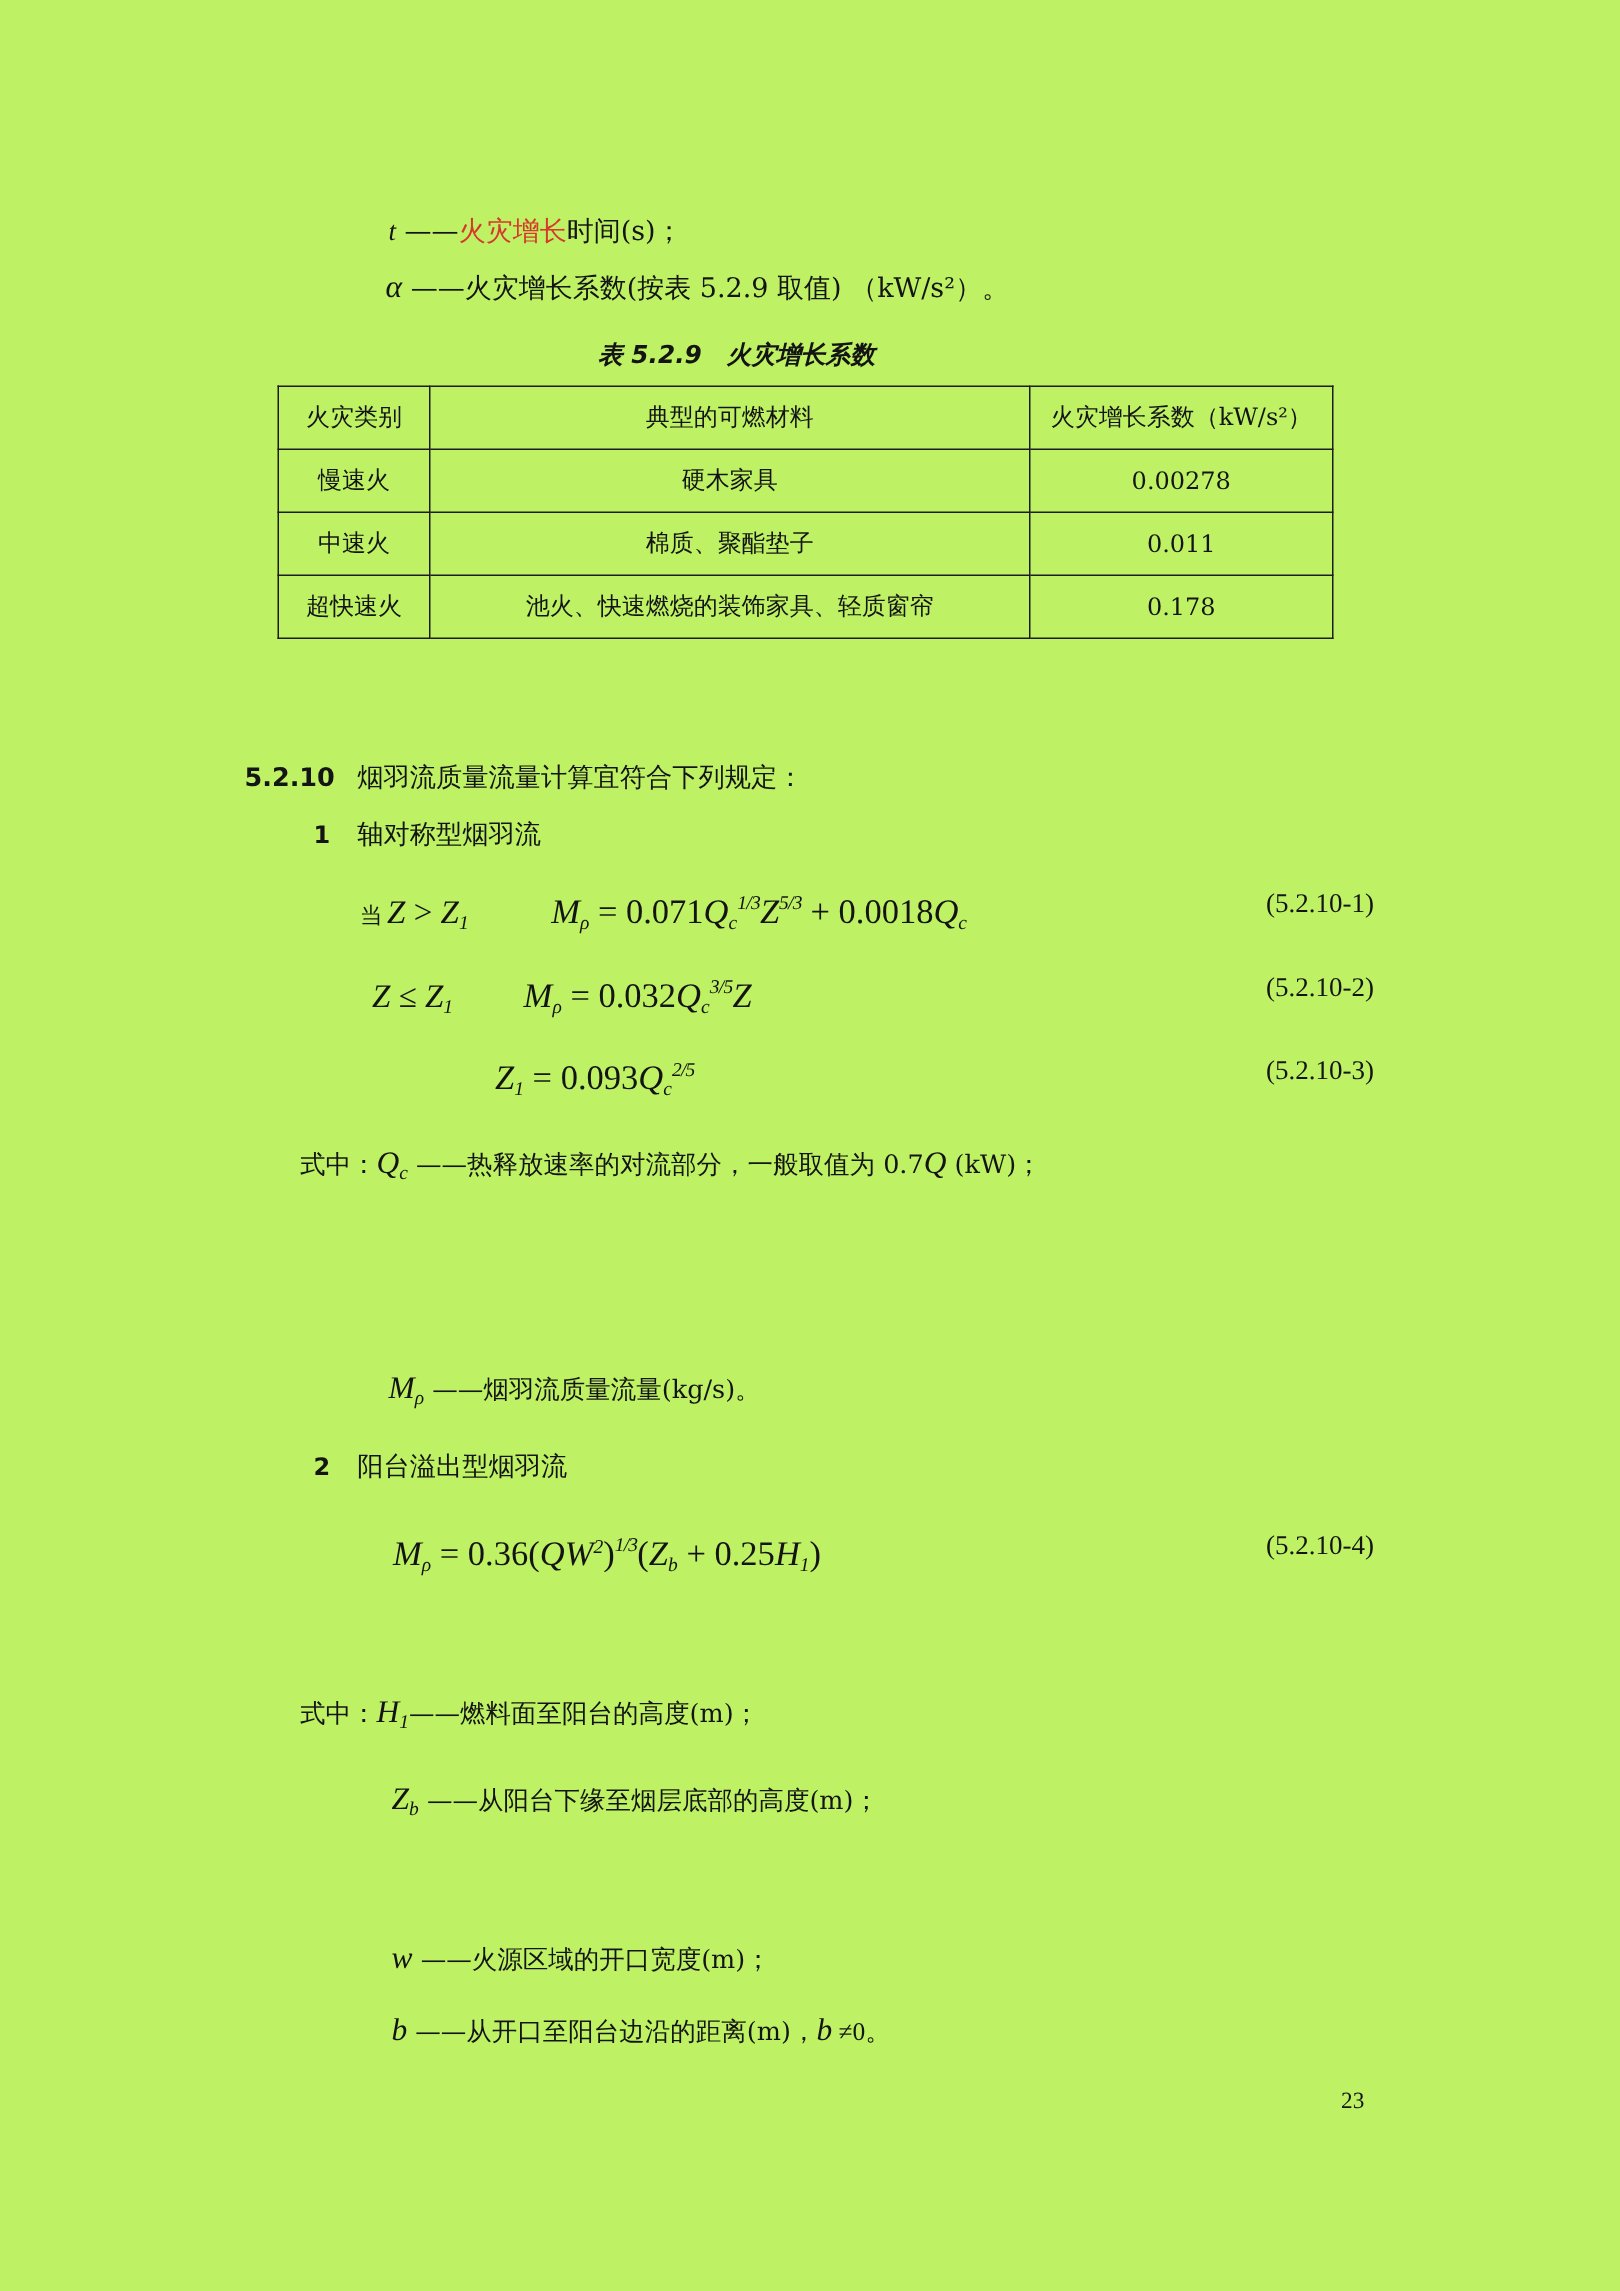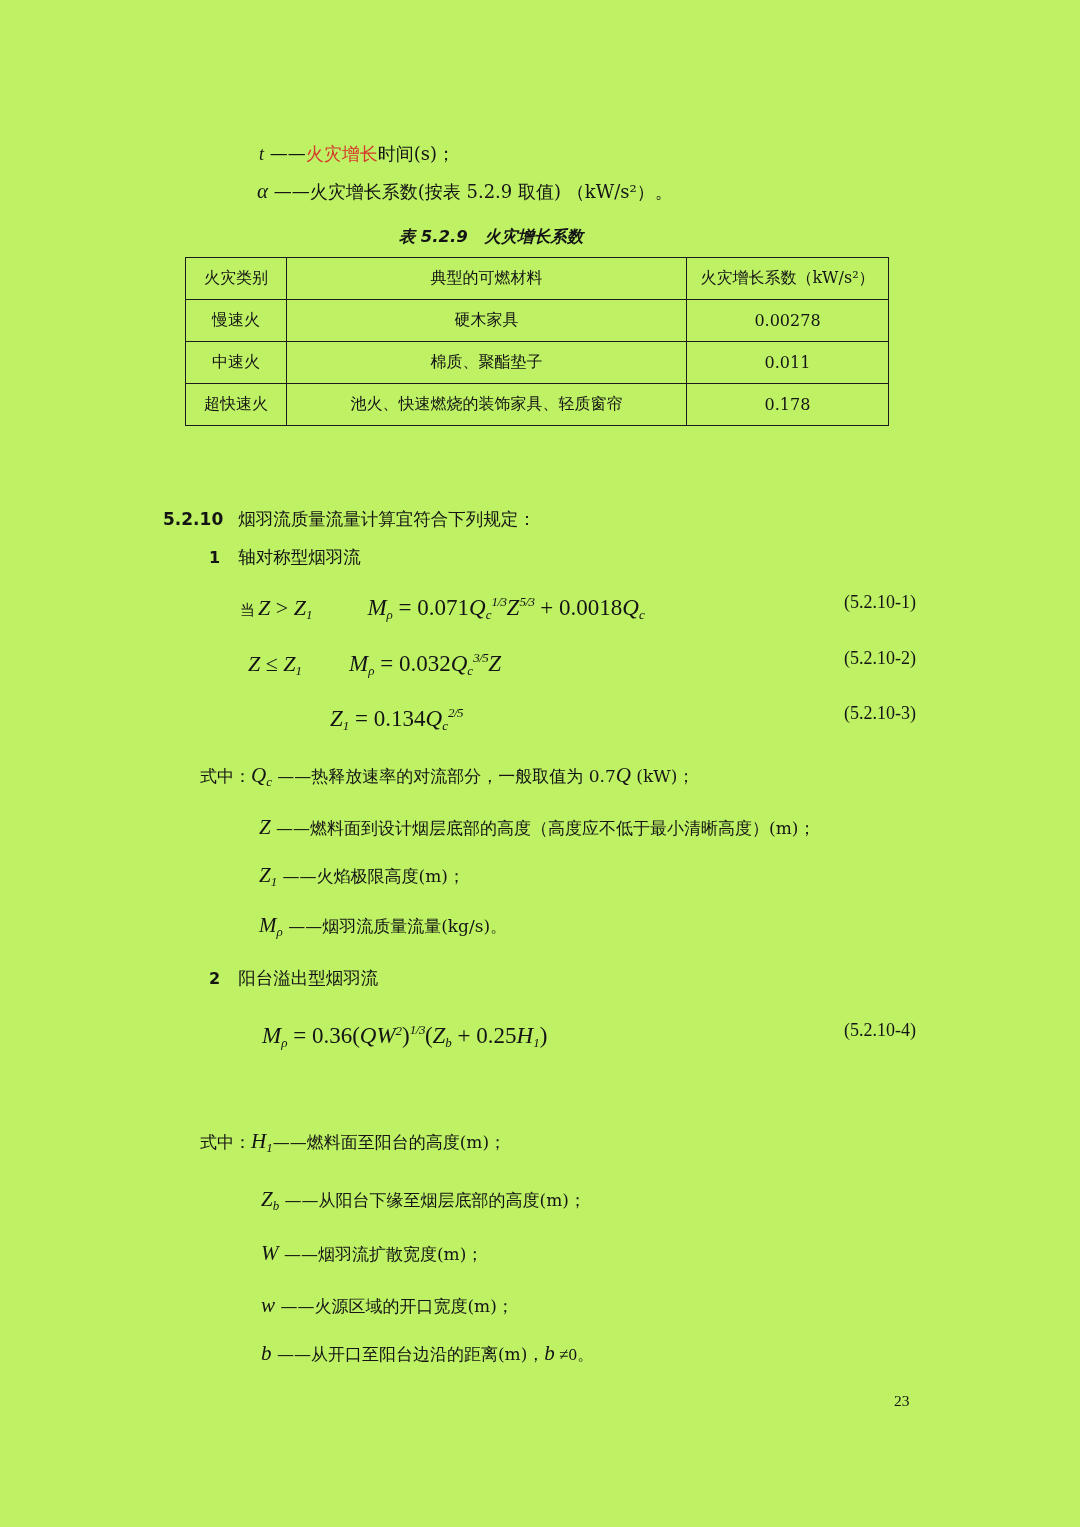--- a/index.html
+++ b/index.html
@@ -111,39 +111,36 @@
 
   <div class="f-row" style="top:580px;">
     <span class="f-cond" style="margin-left:240px;"><span class="tk-cns">当</span><span class="tk-v">Z</span><span class="tk-n"> &gt; </span><span class="tk-v">Z</span><span class="tk-sub">1</span></span><span class="f-body" style="margin-left:55px;"><span class="tk-v">M</span><span class="tk-sub">ρ</span><span class="tk-n"> = 0.071</span><span class="tk-v">Q</span><span class="tk-sub">c</span><span class="tk-sup">1/3</span><span class="tk-v">Z</span><span class="tk-sup">5/3</span><span class="tk-n"> + 0.0018</span><span class="tk-v">Q</span><span class="tk-sub">c</span></span>
     <span class="f-label">(5.2.10-1)</span>
   </div>
   <div class="f-row" style="top:636px;">
     <span class="f-cond" style="margin-left:248px;"><span class="tk-v">Z</span><span class="tk-n"> ≤ </span><span class="tk-v">Z</span><span class="tk-sub">1</span></span><span class="f-body" style="margin-left:47px;"><span class="tk-v">M</span><span class="tk-sub">ρ</span><span class="tk-n"> = 0.032</span><span class="tk-v">Q</span><span class="tk-sub">c</span><span class="tk-sup">3/5</span><span class="tk-v">Z</span></span>
     <span class="f-label">(5.2.10-2)</span>
   </div>
   <div class="f-row" style="top:691px;">
-    <span class="f-body" style="margin-left:330px;"><span class="tk-v">Z</span><span class="tk-sub">1</span><span class="tk-n"> = 0.134</span><span class="tk-v">Q</span><span class="tk-sub">c</span><span class="tk-sup">2/5</span></span>
+    <span class="f-body" style="margin-left:330px;"><span class="tk-v">Z</span><span class="tk-sub">1</span><span class="tk-n"> = 0.093</span><span class="tk-v">Q</span><span class="tk-sub">c</span><span class="tk-sup">2/5</span></span>
     <span class="f-label">(5.2.10-3)</span>
   </div>
 
   <div class="def-line" style="left:200px;top:760px;"><span class="tk-lead">式中：</span><span class="tk-vb">Q</span><span class="tk-sub">c</span><span class="tk-cn"> ——热释放速率的对流部分，一般取值为 0.7</span><span class="tk-vb">Q</span><span class="tk-cn"> (kW)；</span></div>
-  <div class="def-line" style="left:259px;top:812px;"><span class="tk-vb">Z</span><span class="tk-cn"> ——燃料面到设计烟层底部的高度（高度应不低于最小清晰高度）(m)；</span></div>
-  <div class="def-line" style="left:259px;top:860px;"><span class="tk-vb">Z</span><span class="tk-sub">1</span><span class="tk-cn"> ——火焰极限高度(m)；</span></div>
   <div class="def-line" style="left:259px;top:910px;"><span class="tk-vb">M</span><span class="tk-sub">ρ</span><span class="tk-cn"> ——烟羽流质量流量(kg/s)。</span></div>
 
   <div class="item-heading" style="left:209px;top:966px;">
     <span class="item-num">2</span><span class="tk-cn">阳台溢出型烟羽流</span>
   </div>
 
   <div class="f-row" style="top:1008px;">
     <span class="f-body" style="margin-left:262px;"><span class="tk-v">M</span><span class="tk-sub">ρ</span><span class="tk-n"> = 0.36(</span><span class="tk-v">QW</span><span class="tk-sup2">2</span><span class="tk-n">)</span><span class="tk-sup">1/3</span><span class="tk-n">(</span><span class="tk-v">Z</span><span class="tk-sub">b</span><span class="tk-n"> + 0.25</span><span class="tk-v">H</span><span class="tk-sub">1</span><span class="tk-n">)</span></span>
     <span class="f-label">(5.2.10-4)</span>
   </div>
 
   <div class="def-line" style="left:200px;top:1126px;"><span class="tk-lead">式中：</span><span class="tk-vb">H</span><span class="tk-sub">1</span><span class="tk-cn">——燃料面至阳台的高度(m)；</span></div>
   <div class="def-line" style="left:261px;top:1184px;"><span class="tk-vb">Z</span><span class="tk-sub">b</span><span class="tk-cn"> ——从阳台下缘至烟层底部的高度(m)；</span></div>
-  <div class="def-line" style="left:261px;top:1238px;"><span class="tk-vb">W</span><span class="tk-cn"> ——烟羽流扩散宽度(m)；</span></div>
   <div class="def-line" style="left:261px;top:1290px;"><span class="tk-vb">w</span><span class="tk-cn"> ——火源区域的开口宽度(m)；</span></div>
   <div class="def-line" style="left:261px;top:1338px;"><span class="tk-vb">b</span><span class="tk-cn"> ——从开口至阳台边沿的距离(m)，</span><span class="tk-vb">b</span><span class="tk-n"> ≠0</span><span class="tk-cn">。</span></div>
 
   <div class="page-number">23</div>
 
 </div>
 
 </body></html>

